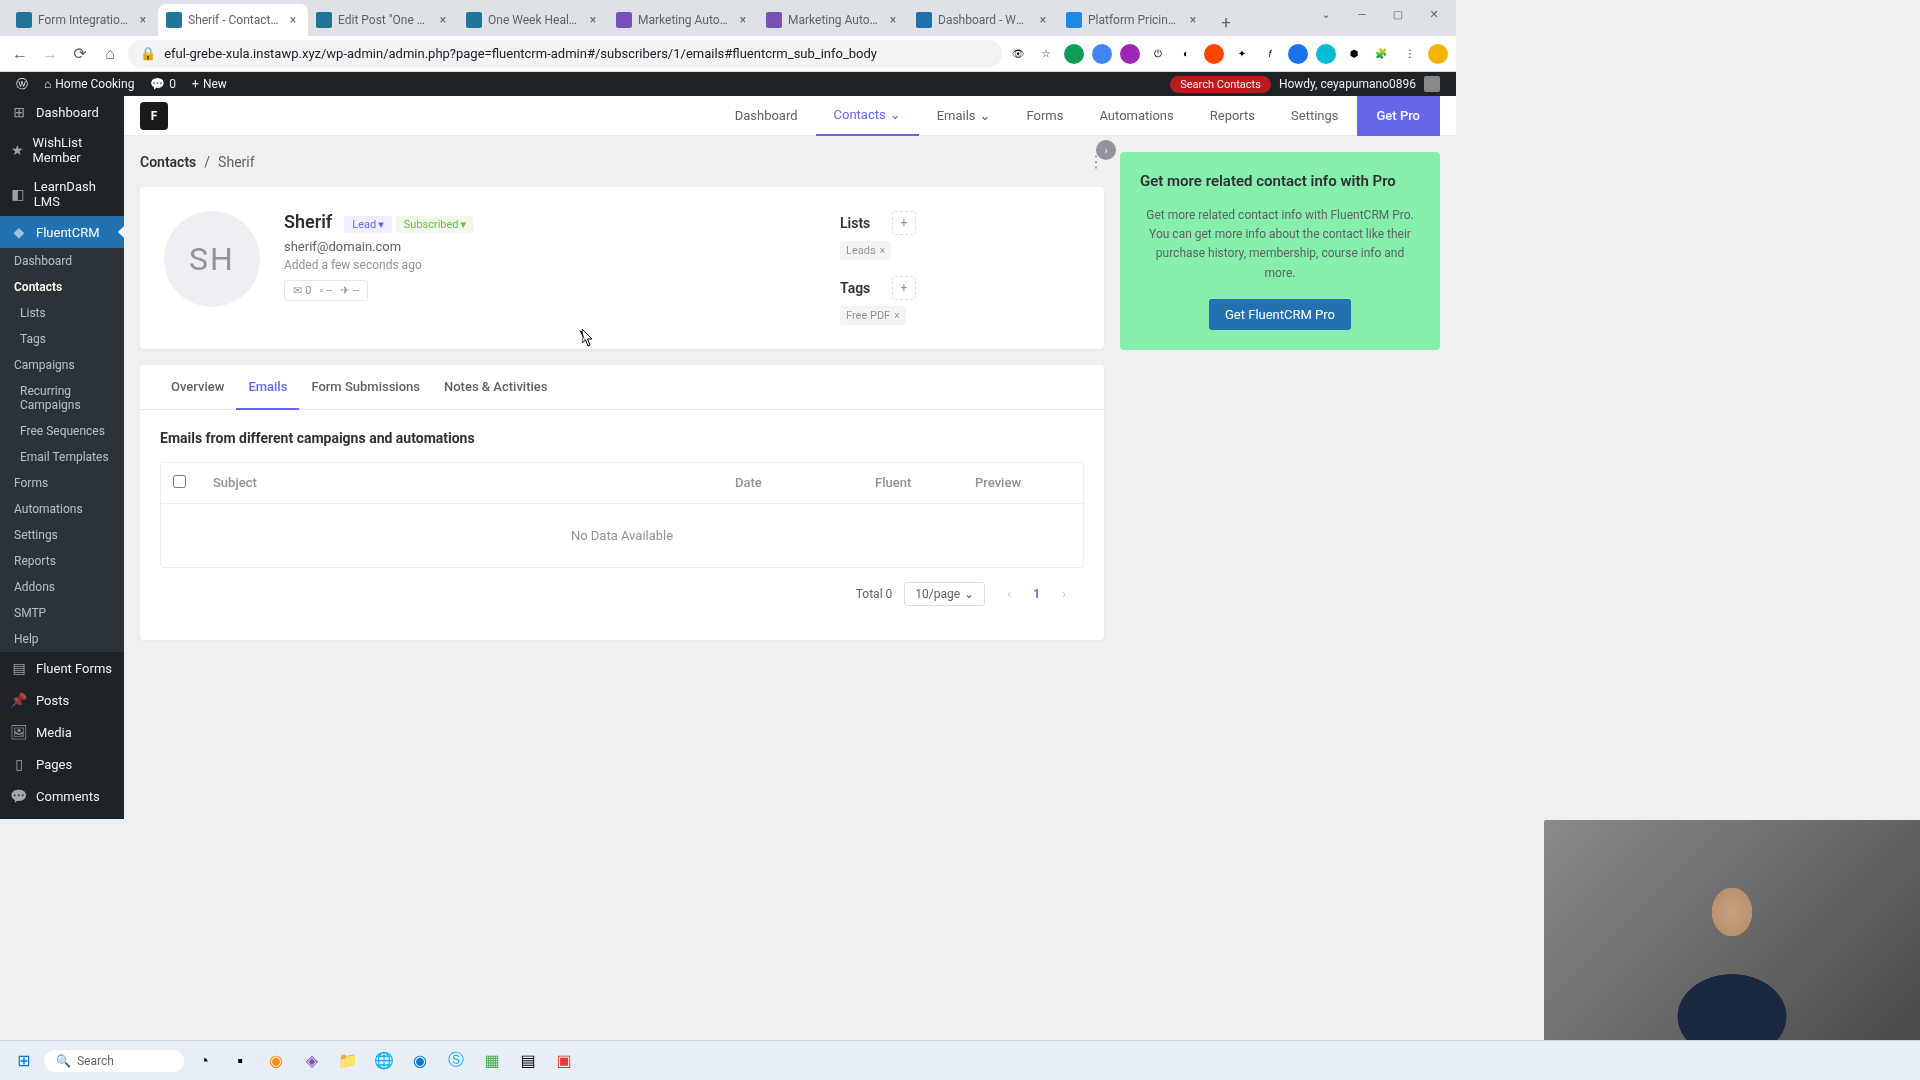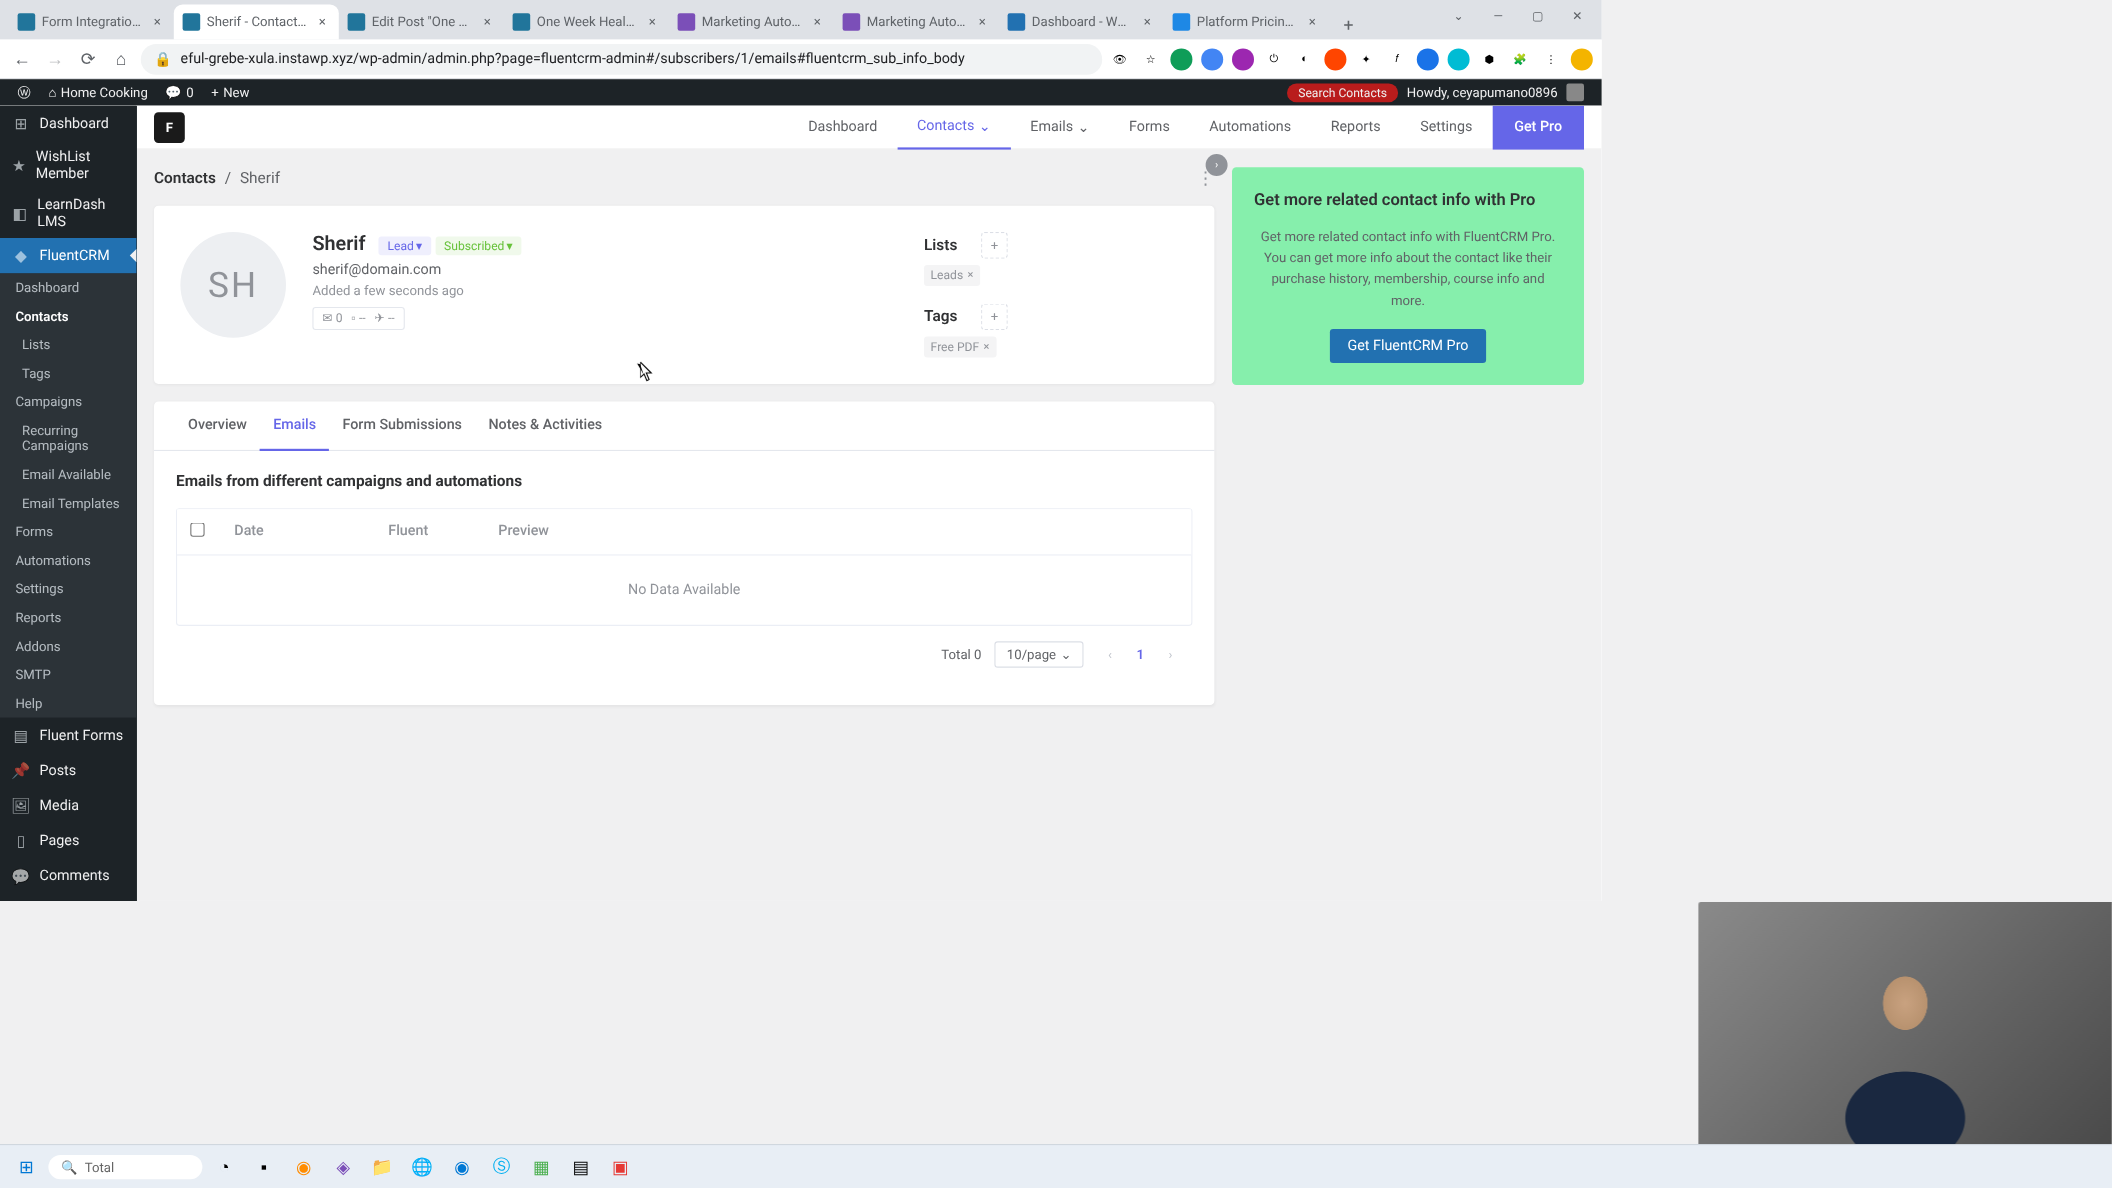--- a/index.html
+++ b/index.html
@@ -238,21 +238,21 @@
           <span class="wpside-icon">◆</span>
           <span>FluentCRM</span>
         </div>
       <div class="wpside-sub">
         <div class="wpside-item">Dashboard</div>
         <div class="wpside-item current">Contacts</div>
         <div class="wpside-item" style="padding-left:20px">Lists</div>
         <div class="wpside-item" style="padding-left:20px">Tags</div>
         <div class="wpside-item">Campaigns</div>
         <div class="wpside-item" style="padding-left:20px">Recurring Campaigns</div>
-        <div class="wpside-item" style="padding-left:20px">Email Available</div>
+        <div class="wpside-item" style="padding-left:20px">Free Sequences</div>
         <div class="wpside-item" style="padding-left:20px">Email Templates</div>
         <div class="wpside-item">Forms</div>
         <div class="wpside-item">Automations</div>
         <div class="wpside-item">Settings</div>
         <div class="wpside-item">Reports</div>
         <div class="wpside-item">Addons</div>
         <div class="wpside-item">SMTP</div>
         <div class="wpside-item">Help</div>
       </div>
       <div class="wpside-item">
@@ -374,20 +374,21 @@
               <div class="tabitem">Overview</div>
               <div class="tabitem active">Emails</div>
               <div class="tabitem">Form Submissions</div>
               <div class="tabitem">Notes &amp; Activities</div>
             </div>
             <div class="tabcontent">
               <h3>Emails from different campaigns and automations</h3>
               <div class="table">
                 <div class="thead">
                   <div class="th cb"><input type="checkbox" style=""></div>
+                  <div class="th subj">Subject</div>
                   <div class="th date">Date</div>
                   <div class="th status">Fluent</div>
                   <div class="th prev">Preview</div>
                 </div>
                 <div class="tempty">No Data Available</div>
               </div>
               <div class="pager">
                 <span>Total 0</span>
                 <span class="pgsel">
                     <span>10/page</span>
@@ -414,21 +415,21 @@
 </div>
 
 <div class="webcam">
   <div class="person"></div>
 </div>
 
 <div class="taskbar">
   <div class="tbitem" style="color:#0078d4">⊞</div>
   <div class="tbsearch">
       <span>🔍</span>
-      <span>Total</span>
+      <span>Search</span>
     </div>
   <div class="tbitem">◔</div>
   <div class="tbitem">▪</div>
   <div class="tbitem" style="color:#ff8c00">◉</div>
   <div class="tbitem" style="color:#7b4fb8">◈</div>
   <div class="tbitem" style="color:#ffa500">📁</div>
   <div class="tbitem">🌐</div>
   <div class="tbitem" style="color:#0078d4">◉</div>
   <div class="tbitem" style="color:#00aff0">Ⓢ</div>
   <div class="tbitem" style="color:#4caf50">▦</div>

